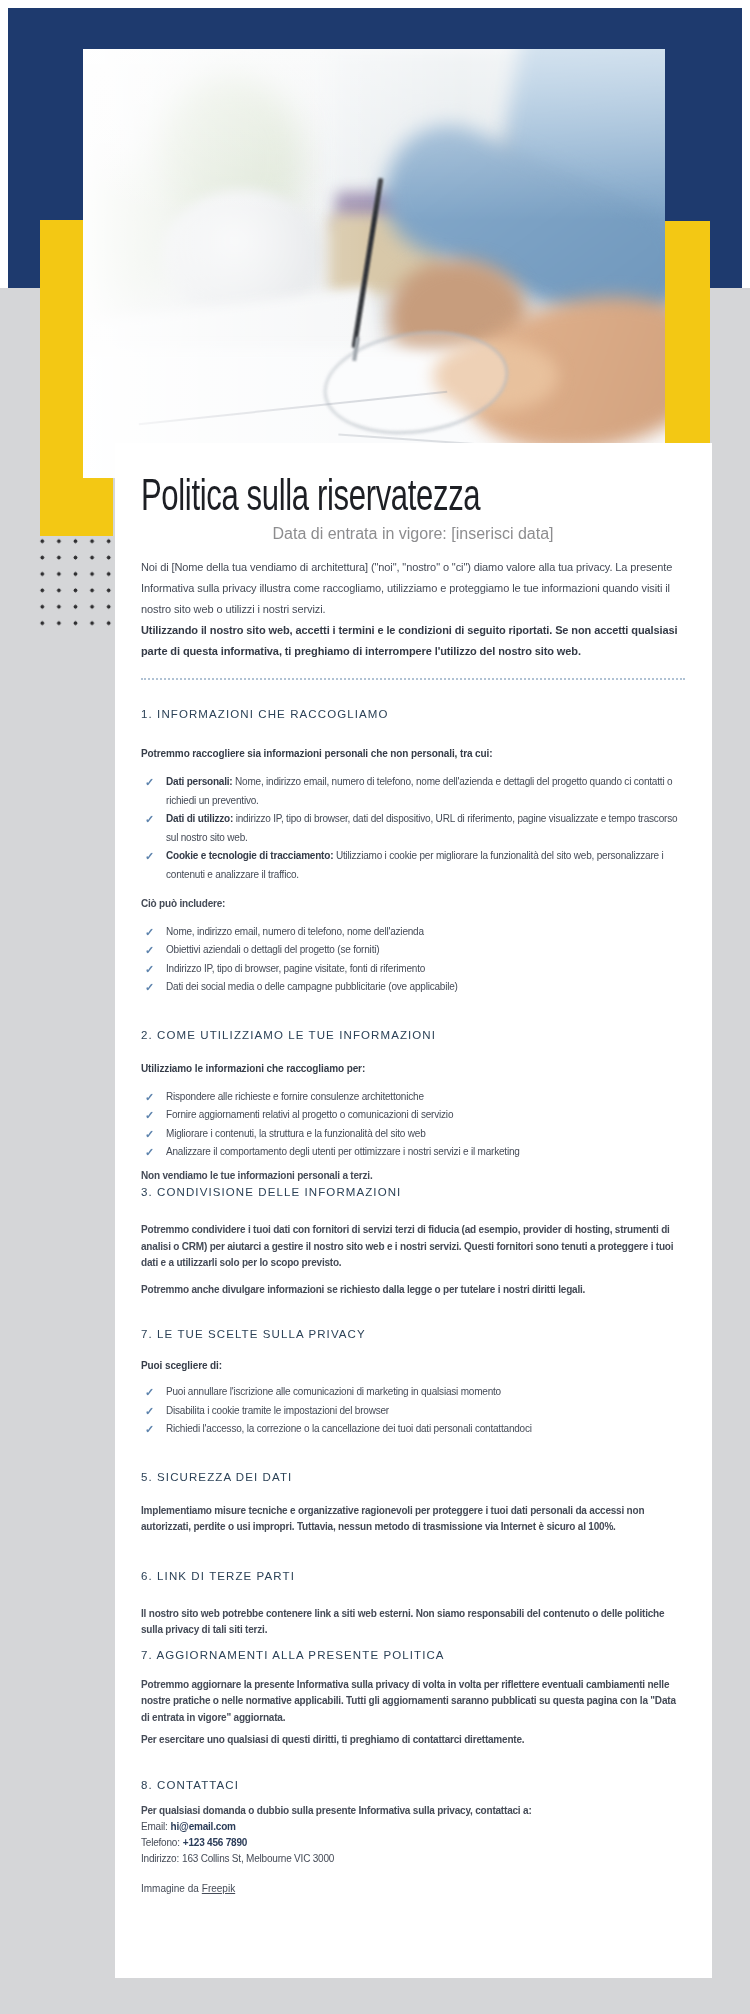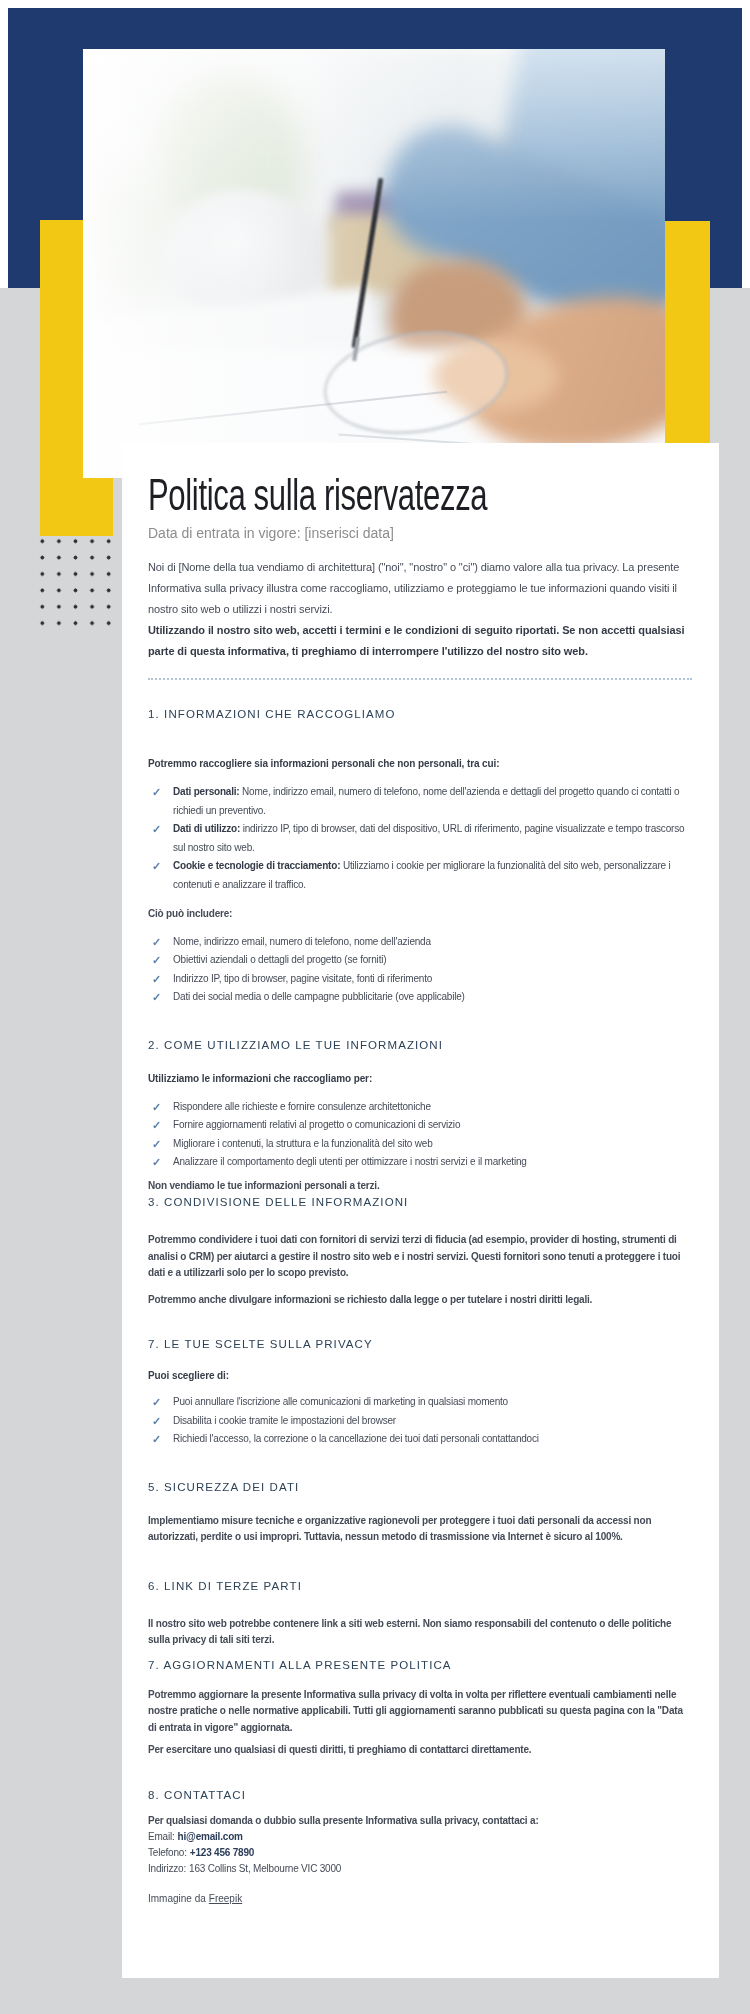--- a/index.html
+++ b/index.html
@@ -36,27 +36,27 @@
   .fingers{left:350px;top:292px;width:125px;height:70px;background:#e8c19d;filter:blur(8px);border-radius:50%;}
   .protr{left:240px;top:283px;width:180px;height:95px;border:3px solid rgba(170,176,186,.55);background:rgba(255,255,255,.25);border-radius:50%;filter:blur(1.5px);transform:rotate(-8deg);}
   .pen{left:282px;top:128px;width:5px;height:172px;background:#2b2e33;border-radius:2px;transform:rotate(9deg);filter:blur(1px);}
   .pentip{left:271px;top:288px;width:4px;height:24px;background:#9ba1a8;transform:rotate(9deg);filter:blur(1px);}
   .dline1{left:55px;top:358px;width:310px;height:2px;background:rgba(150,156,166,.35);transform:rotate(-6deg);}
   .dline2{left:255px;top:396px;width:330px;height:2px;background:rgba(150,156,166,.3);transform:rotate(4deg);}
   .fadeL{left:0;top:0;width:100%;height:100%;background:linear-gradient(90deg,rgba(255,255,255,.95),rgba(255,255,255,.45) 22%,rgba(255,255,255,0) 50%);}
   .fadeT{left:0;top:0;width:100%;height:40%;background:linear-gradient(180deg,rgba(255,255,255,.55),rgba(255,255,255,0));}
 
   
-  .card{left:122px;top:443px;width:597px;height:1535px;background:#ffffff;
+  .card{left:115px;top:443px;width:597px;height:1535px;background:#ffffff;
         box-sizing:border-box;padding:0 27px 2px 26px;overflow:hidden;}
 
   h1.title{font-size:45px;font-weight:400;color:#1d1f24;line-height:47px;height:47px;
            margin:28px 0 0;white-space:nowrap;letter-spacing:-.5px;
            transform:scaleX(.69);transform-origin:0 0;}
-  .subtitle{font-size:14px;color:#8d8d8f;margin:8px 0 0;line-height:15px;}
+  .subtitle{font-size:16px;color:#8d8d8f;margin:8px 8px 0;line-height:15px;text-align:center;}
   .intro{font-size:11px;line-height:21px;color:#454b57;margin:16px 0 0;letter-spacing:-.1px;}
   .intro-b{font-size:11px;line-height:21px;color:#343a46;font-weight:700;margin:0;letter-spacing:-.1px;}
   .dotted{border:0;border-top:2px dotted #b0c2d4;margin:16px 0 0;}
 
   .sec-h{font-size:11.5px;font-weight:400;letter-spacing:1.1px;color:#2c4257;line-height:16px;margin:0;}
   .lead{font-size:10px;font-weight:700;color:#363d49;line-height:15px;margin:0;letter-spacing:-.1px;}
   .bp{font-size:10px;line-height:16.5px;color:#454b57;margin:0;letter-spacing:-.2px;font-weight:bold;}
   ul.chklist{list-style:none;margin:0;padding:0;}
   li.chk{position:relative;padding-left:25px;font-size:10px;line-height:18.5px;color:#454b57;letter-spacing:-.2px;}
   li.chk b{color:#343b48;}
@@ -105,21 +105,21 @@
 
   <h1 class="title">Politica sulla riservatezza</h1>
   <p class="subtitle">Data di entrata in vigore: [inserisci data]</p>
 
   <p class="intro">Noi di [Nome della tua vendiamo di architettura] ("noi", "nostro" o "ci") diamo valore alla tua privacy. La presente Informativa sulla privacy illustra come raccogliamo, utilizziamo e proteggiamo le tue informazioni quando visiti il nostro sito web o utilizzi i nostri servizi.</p>
   <p class="intro-b">Utilizzando il nostro sito web, accetti i termini e le condizioni di seguito riportati. Se non accetti qualsiasi parte di questa informativa, ti preghiamo di interrompere l'utilizzo del nostro sito web.</p>
 
   <hr class="dotted">
 
   <h2 class="sec-h" style="margin-top:26px">1. INFORMAZIONI CHE RACCOGLIAMO</h2>
-  <p class="lead" style="margin-top:34px">Potremmo raccogliere sia informazioni personali che non personali, tra cui:</p>
+  <p class="lead" style="margin-top:24px">Potremmo raccogliere sia informazioni personali che non personali, tra cui:</p>
   <ul class="chklist" style="margin-top:12px">
     <li class="chk"><span class="ck">✓</span><b>Dati personali:</b><span> Nome, indirizzo email, numero di telefono, nome dell'azienda e dettagli del progetto quando ci contatti o richiedi un preventivo.</span></li>
     <li class="chk"><span class="ck">✓</span><b>Dati di utilizzo:</b><span> indirizzo IP, tipo di browser, dati del dispositivo, URL di riferimento, pagine visualizzate e tempo trascorso sul nostro sito web.</span></li>
     <li class="chk"><span class="ck">✓</span><b>Cookie e tecnologie di tracciamento:</b><span> Utilizziamo i cookie per migliorare la funzionalità del sito web, personalizzare i contenuti e analizzare il traffico.</span></li>
   </ul>
   <p class="bp" style="margin-top:12px">Ciò può includere:</p>
   <ul class="chklist" style="margin-top:10px">
     <li class="chk"><span class="ck">✓</span><span>Nome, indirizzo email, numero di telefono, nome dell'azienda</span></li>
     <li class="chk"><span class="ck">✓</span><span>Obiettivi aziendali o dettagli del progetto (se forniti)</span></li>
     <li class="chk"><span class="ck">✓</span><span>Indirizzo IP, tipo di browser, pagine visitate, fonti di riferimento</span></li>

